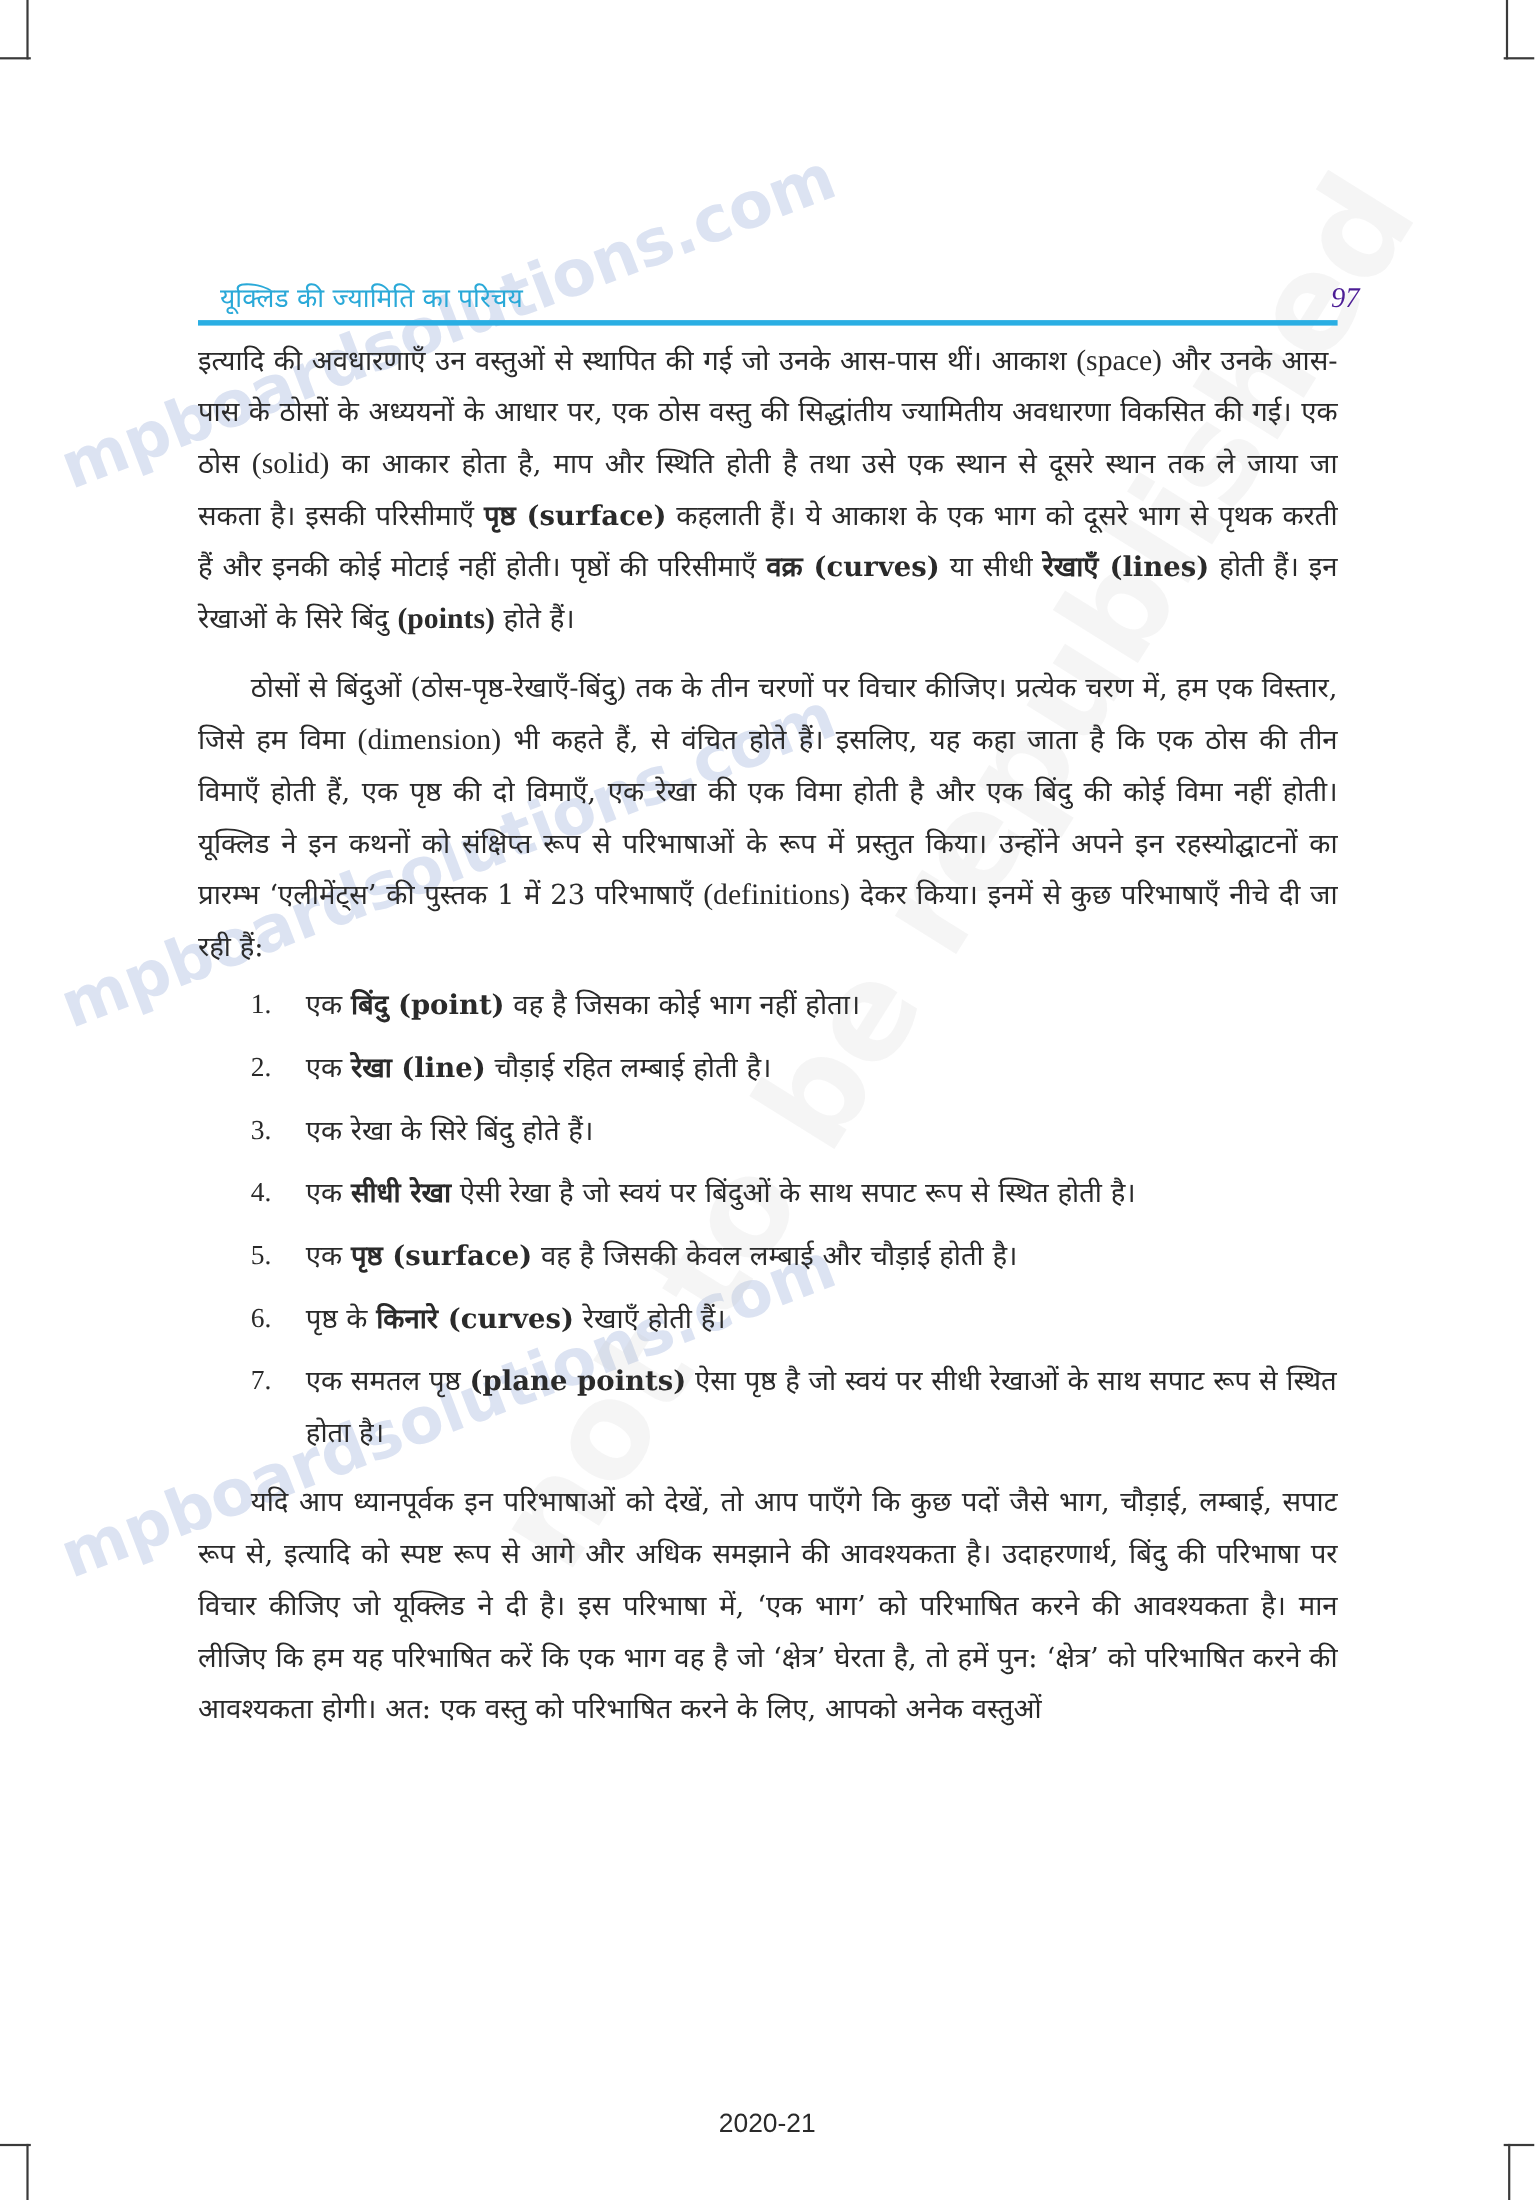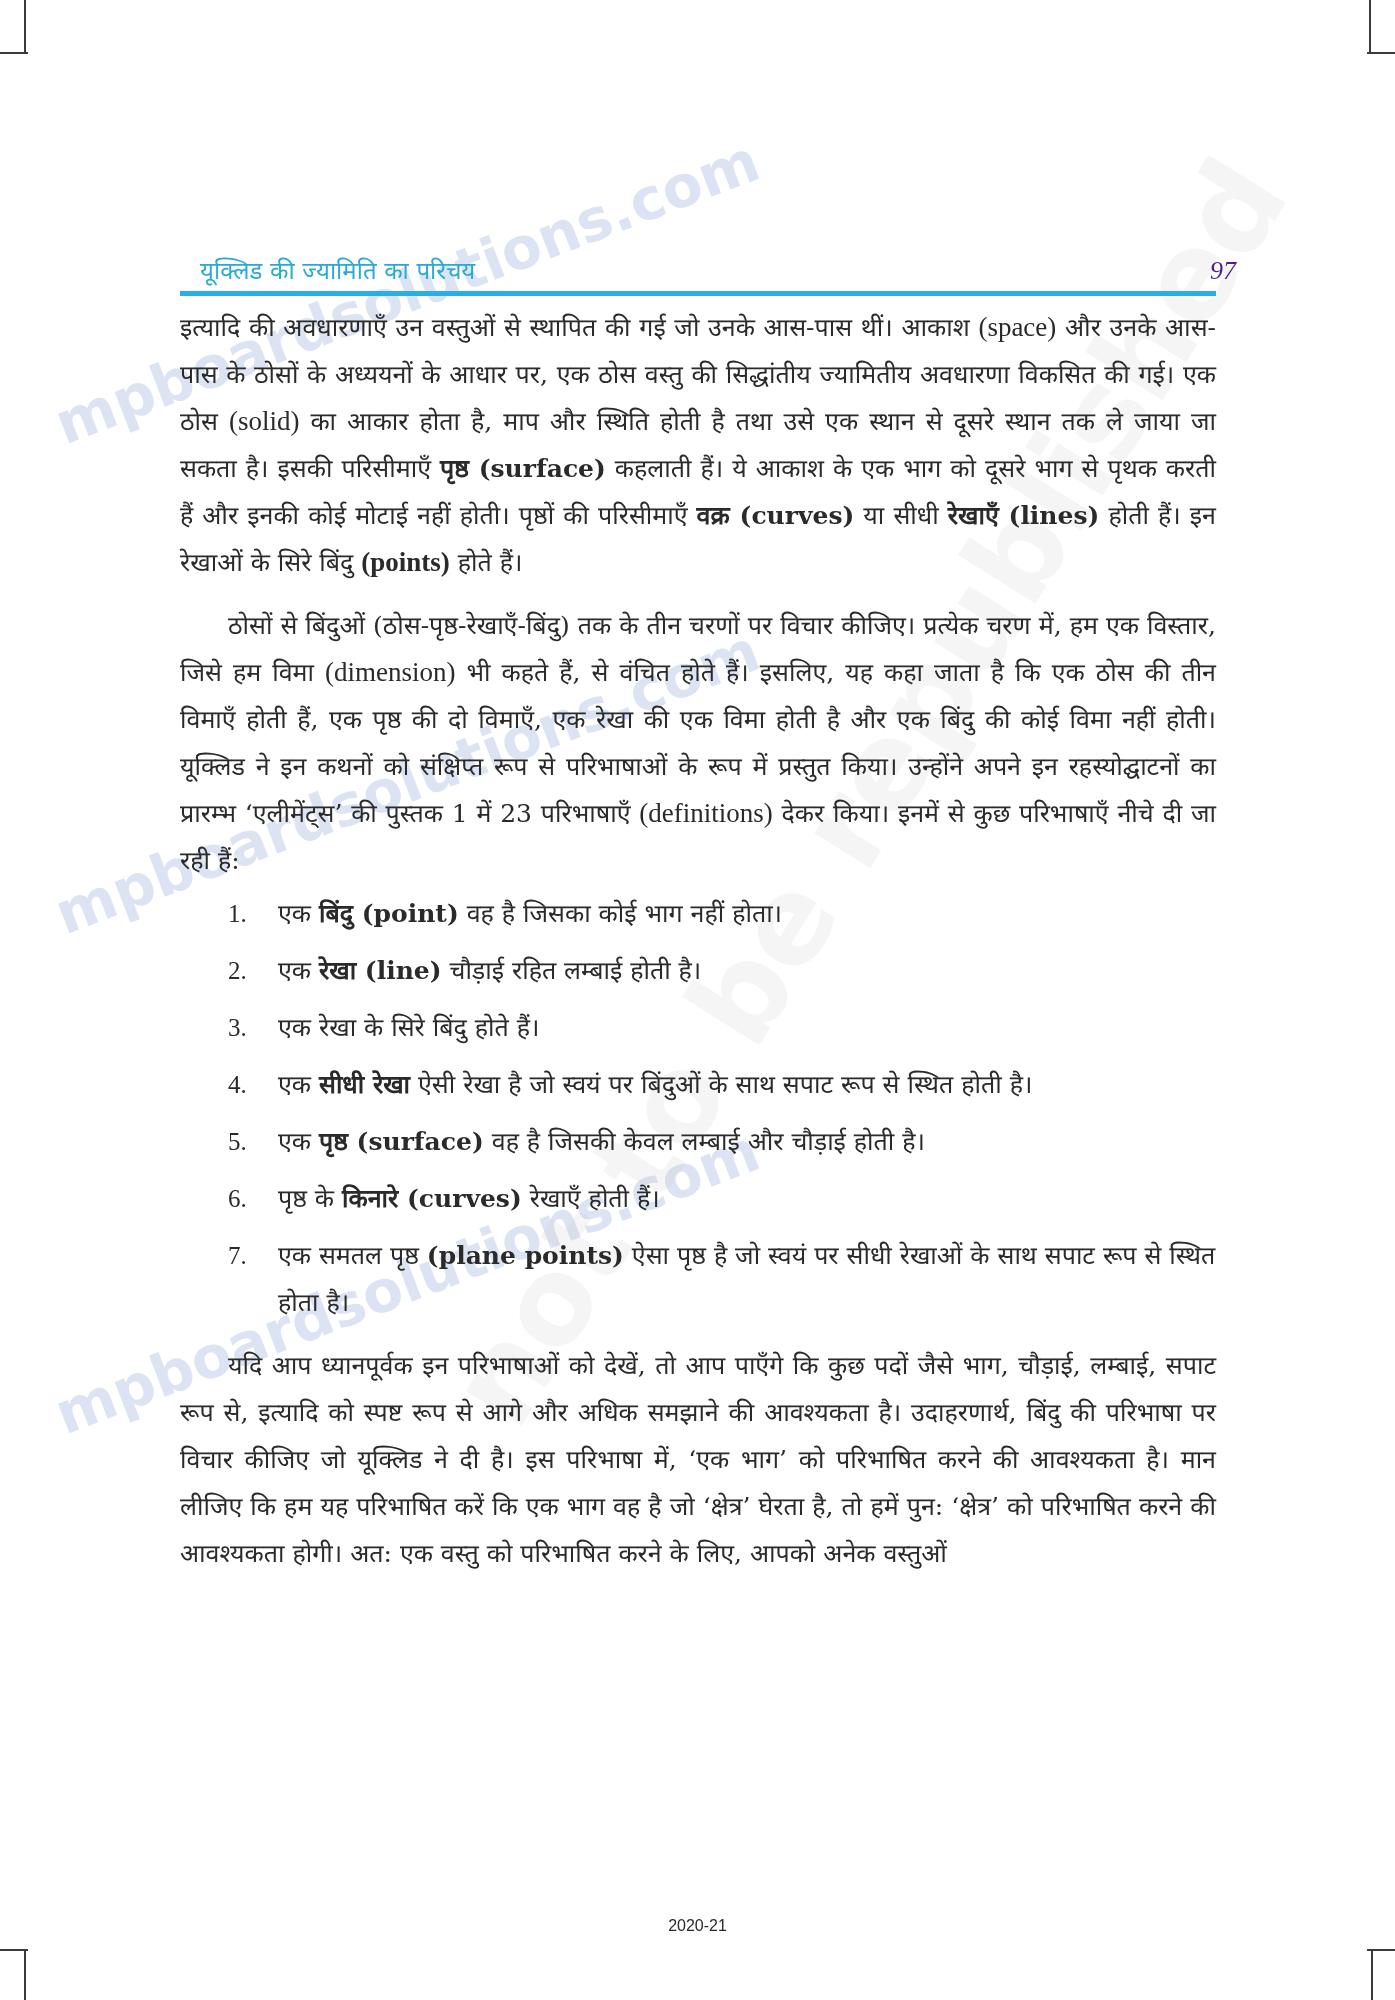--- a/index.html
+++ b/index.html
@@ -120,21 +120,21 @@
     }
 
     
     .footer {
       position: absolute;
       left: 0;
       width: 1395px;
       top: 1917px;
       text-align: center;
       font-family: "Liberation Sans", sans-serif;
-      font-size: 16px;
+      font-size: 24px;
       color: #2a2a2a;
     }
   </style>
 </head>
 <body>
 
 <div class="crop tl-v"></div>
 <div class="crop tl-h"></div>
 <div class="crop tr-v"></div>
 <div class="crop tr-h"></div>

